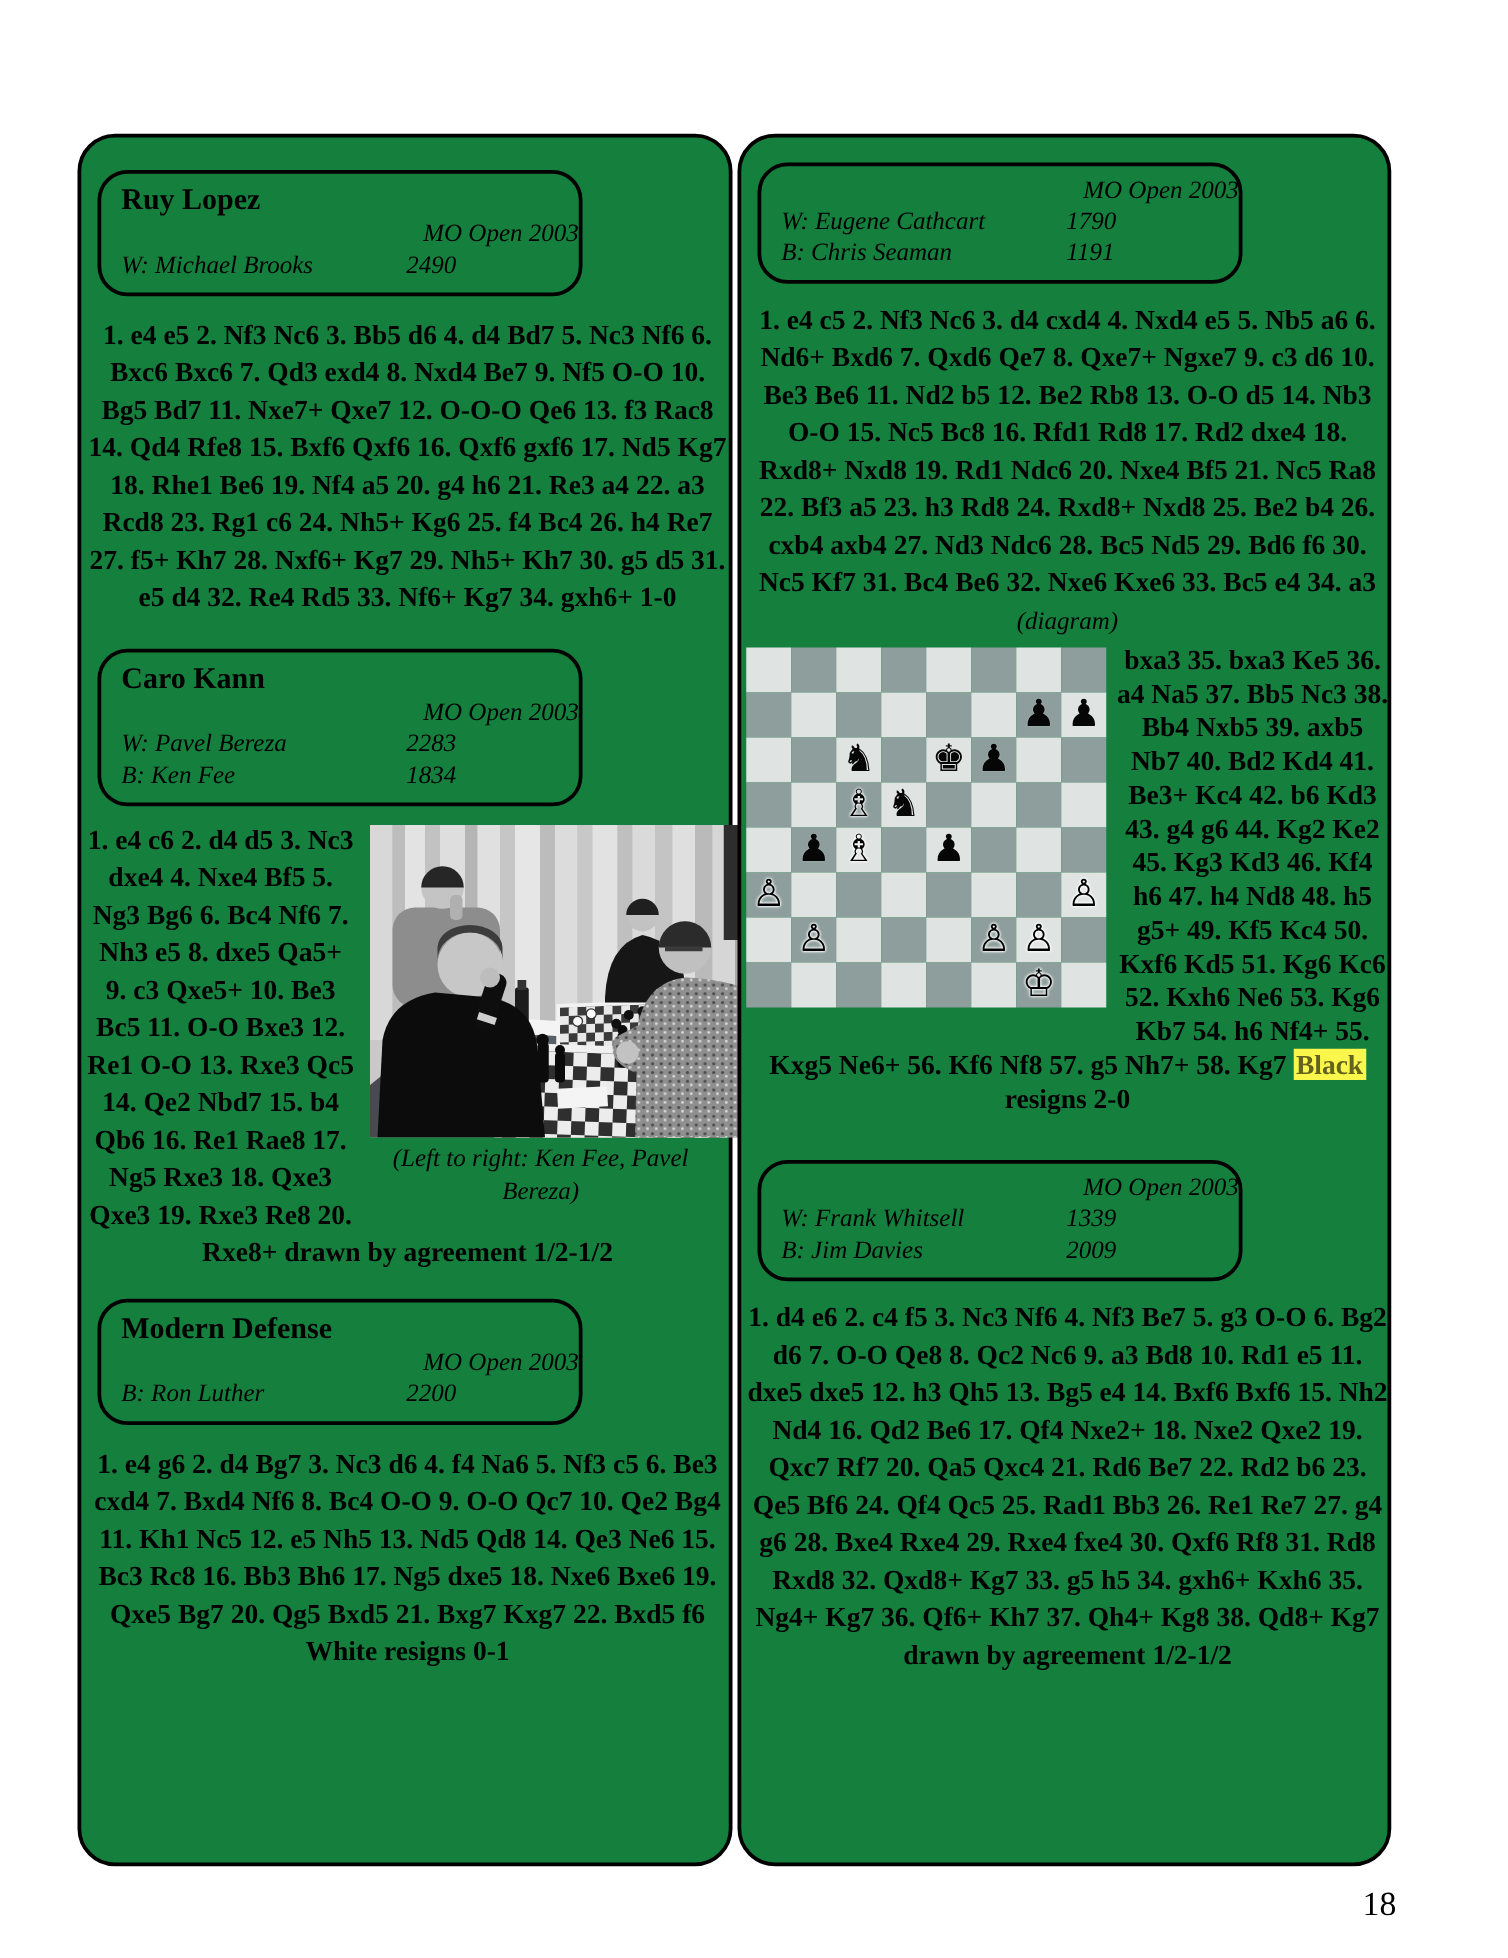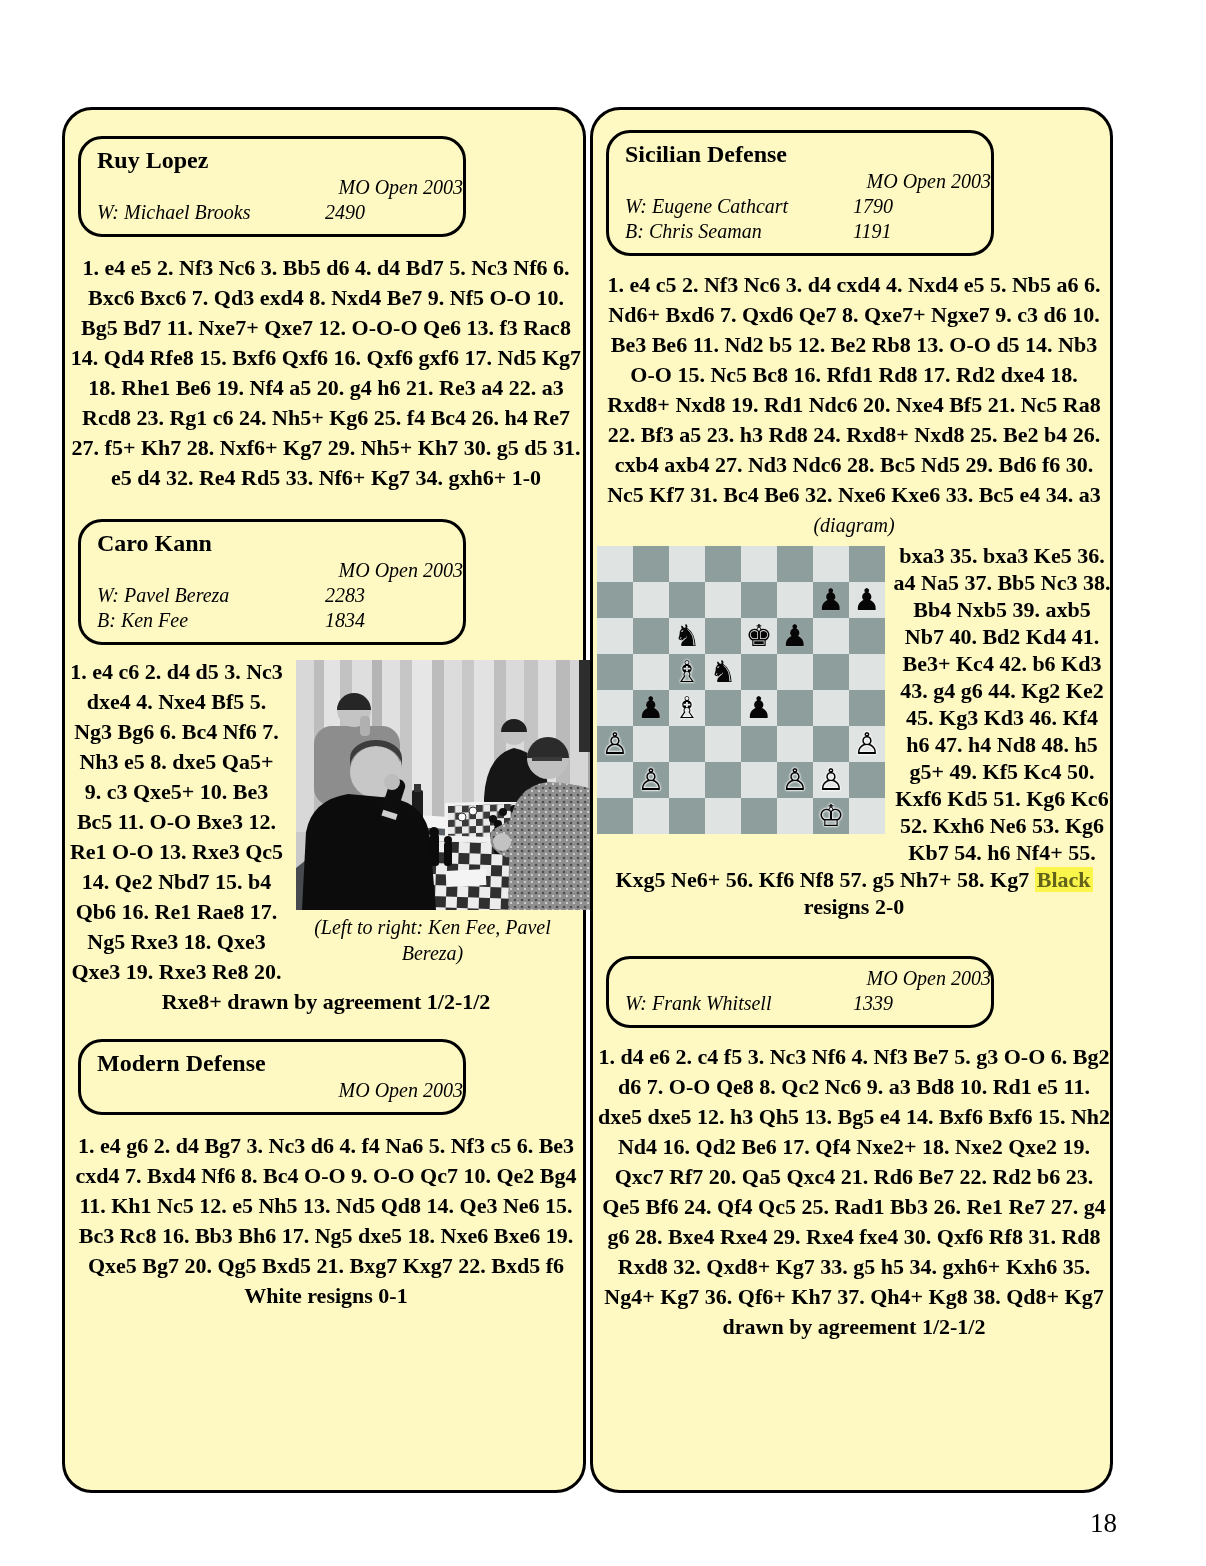--- a/index.html
+++ b/index.html
@@ -1,19 +1,19 @@
 <!DOCTYPE html>
 <html style="--sq-light: #dfe4e2; --sq-dark: #8d9e9c;"><head>
 <meta charset="utf-8">
 <style>
   html,body{margin:0;padding:0;background:#ffffff;}
   .page{position:relative;width:1206px;height:1566px;background:#ffffff;
         font-family:"Liberation Serif",serif;color:#000;overflow:hidden;}
   .col{position:absolute;top:107px;height:1386px;border:3px solid #000;
-       border-radius:30px;box-sizing:border-box;background:#fef9c3;}
+       border-radius:30px;box-sizing:border-box;background:#15803d;}
   .col-left{left:62px;width:524px;}
   .col-right{left:590px;width:523px;}
 
   .game-box{border:3px solid #000;border-radius:24px;width:388px;
             margin:26px 0 0 13px;padding:7px 0 9px 16px;box-sizing:border-box;}
   .col-right .game-box.first{margin-top:20px;}
   .g-title{font-weight:bold;font-size:24px;line-height:29px;}
   .g-event{font-style:italic;font-size:20px;line-height:25px;padding-left:24px;text-align:right;}
   .g-row{display:flex;font-style:italic;font-size:20px;line-height:25px;}
   .g-who{width:228px;white-space:nowrap;}
@@ -190,29 +190,32 @@
           </g>
         </svg>
         <figcaption class="photo-cap">(Left to right: Ken Fee, Pavel Bereza)</figcaption>
       </figure>
       <p class="moves">1. e4 c6 2. d4 d5 3. Nc3 dxe4 4. Nxe4 Bf5 5. Ng3 Bg6 6. Bc4 Nf6 7. Nh3 e5 8. dxe5 Qa5+ 9. c3 Qxe5+ 10. Be3 Bc5 11. O-O Bxe3 12. Re1 O-O 13. Rxe3 Qc5 14. Qe2 Nbd7 15. b4 Qb6 16. Re1 Rae8 17. Ng5 Rxe3 18. Qxe3 Qxe3 19. Rxe3 Re8 20. Rxe8+ drawn by agreement 1/2-1/2</p>
     </div>
 
     <div class="game-box" style="margin-top:22px;">
       <div class="g-title">Modern Defense</div>
       <div class="g-event">MO Open 2003</div>
+      <div class="g-row">
+        <span class="g-who"><span>B:</span> <span>Ron Luther</span></span>
+        <span class="g-rating">2200</span>
+      </div>
     </div>
     <p class="moves">1. e4 g6 2. d4 Bg7 3. Nc3 d6 4. f4 Na6 5. Nf3 c5 6. Be3 cxd4 7. Bxd4 Nf6 8. Bc4 O-O 9. O-O Qc7 10. Qe2 Bg4 11. Kh1 Nc5 12. e5 Nh5 13. Nd5 Qd8 14. Qe3 Ne6 15. Bc3 Rc8 16. Bb3 Bh6 17. Ng5 dxe5 18. Nxe6 Bxe6 19. Qxe5 Bg7 20. Qg5 Bxd5 21. Bxg7 Kxg7 22. Bxd5 f6 White resigns 0-1</p>
 
   </div>
 
   <div class="col col-right">
 
     <div class="game-box first">
-      <div class="g-title">Sicilian Defense</div>
       <div class="g-event">MO Open 2003</div>
       <div class="g-row">
         <span class="g-who"><span>W:</span> <span>Eugene Cathcart</span></span>
         <span class="g-rating">1790</span>
       </div>
       <div class="g-row">
         <span class="g-who"><span>B:</span> <span>Chris Seaman</span></span>
         <span class="g-rating">1191</span>
       </div>
     </div>
@@ -327,19 +330,23 @@
         <span>resigns 2-0</span>
       </p>
     </div>
 
     <div class="game-box" style="margin-top:36px;">
       <div class="g-event">MO Open 2003</div>
       <div class="g-row">
         <span class="g-who"><span>W:</span> <span>Frank Whitsell</span></span>
         <span class="g-rating">1339</span>
       </div>
+      <div class="g-row">
+        <span class="g-who"><span>B:</span> <span>Jim Davies</span></span>
+        <span class="g-rating">2009</span>
+      </div>
     </div>
     <p class="moves" style="margin-top:14px;">1. d4 e6 2. c4 f5 3. Nc3 Nf6 4. Nf3 Be7 5. g3 O-O 6. Bg2 d6 7. O-O Qe8 8. Qc2 Nc6 9. a3 Bd8 10. Rd1 e5 11. dxe5 dxe5 12. h3 Qh5 13. Bg5 e4 14. Bxf6 Bxf6 15. Nh2 Nd4 16. Qd2 Be6 17. Qf4 Nxe2+ 18. Nxe2 Qxe2 19. Qxc7 Rf7 20. Qa5 Qxc4 21. Rd6 Be7 22. Rd2 b6 23. Qe5 Bf6 24. Qf4 Qc5 25. Rad1 Bb3 26. Re1 Re7 27. g4 g6 28. Bxe4 Rxe4 29. Rxe4 fxe4 30. Qxf6 Rf8 31. Rd8 Rxd8 32. Qxd8+ Kg7 33. g5 h5 34. gxh6+ Kxh6 35. Ng4+ Kg7 36. Qf6+ Kh7 37. Qh4+ Kg8 38. Qd8+ Kg7 drawn by agreement 1/2-1/2</p>
 
   </div>
 
   <div class="page-num">18</div>
 </div>
 
 </body></html>

